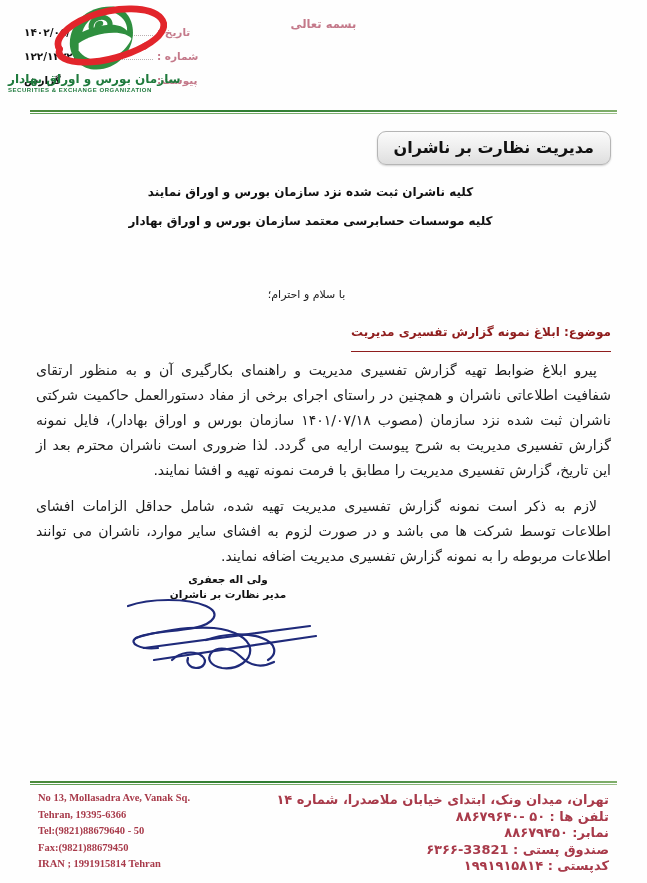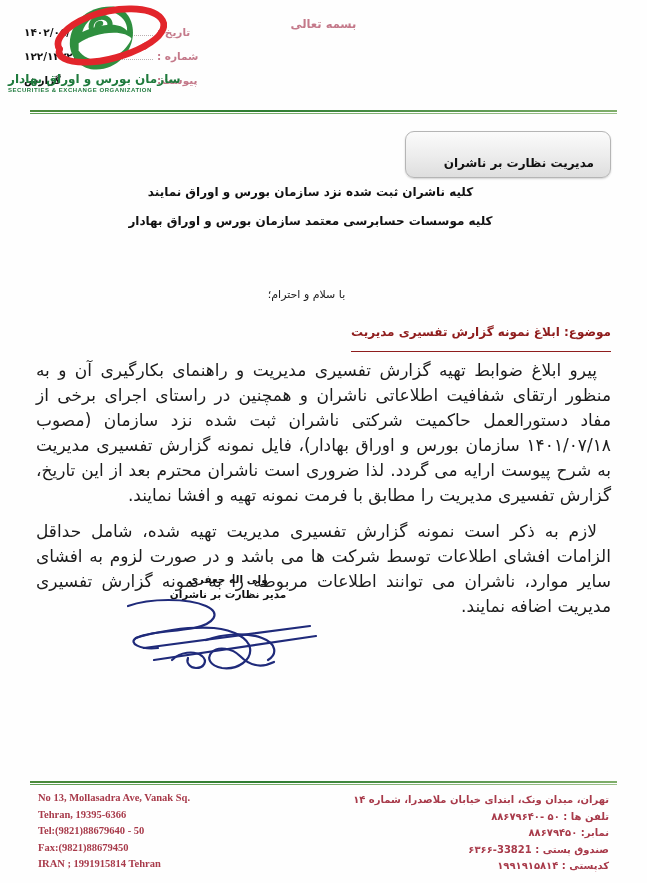--- a/index.html
+++ b/index.html
@@ -124,23 +124,23 @@
   }
   .rule-top { top: 110px; }
   .rule-bottom { top: 781px; }
 
   
   .dept-badge {
     position: absolute;
     top: 131px;
     right: 36px;
     min-width: 172px;
-    padding: 24px 16px 7px 16px;
+    padding: 6px 16px 7px 16px;
     text-align: right;
-    font-size: 12px;
+    font-size: 16px;
     font-weight: bold;
     color: #111;
     background: linear-gradient(to bottom, #fbfbfb 0%, #ececec 55%, #dedede 100%);
     border: 1px solid #b5b5b5;
     border-radius: 9px;
     box-shadow: 0 1px 2px rgba(0,0,0,.18);
   }
 
   
   .recipients {
@@ -184,21 +184,21 @@
   }
 
   
   .body-text {
     position: absolute;
     top: 358px;
     right: 36px;
     left: 36px;
     direction: rtl;
     text-align: justify;
-    font-size: 17px;
+    font-size: 14px;
     line-height: 25px;
     color: #1c1c1c;
   }
   .body-text p {
     margin: 0 0 11px 0;
     text-indent: 14px;
   }
 
   
   .signature {
@@ -242,21 +242,21 @@
     line-height: 16.5px;
     color: #a83a4a;
     font-weight: bold;
   }
   .footer-fa {
     position: absolute;
     top: 792px;
     right: 38px;
     text-align: right;
     direction: rtl;
-    font-size: 10px;
+    font-size: 13px;
     line-height: 16.5px;
     color: #a83a4a;
     font-weight: bold;
   }
 </style>
 </head>
 <body>
 
 <div class="page">
 

